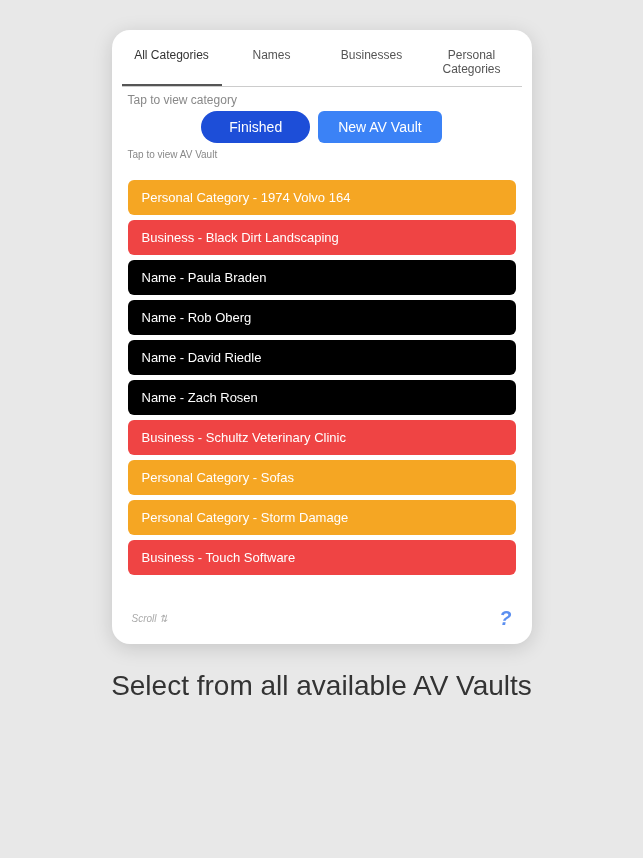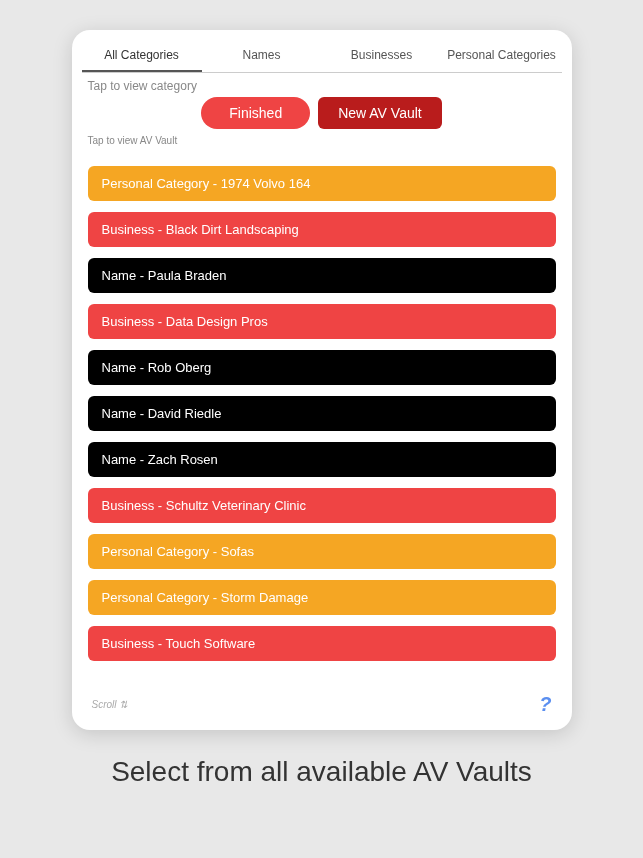--- a/index.html
+++ b/index.html
@@ -10,21 +10,21 @@
       font-family: -apple-system, 'Helvetica Neue', Arial, sans-serif;
       overflow: hidden;
       display: flex;
       flex-direction: column;
       align-items: center;
       justify-content: flex-start;
     }
 
     
     .device-frame {
-      width: 500px;
+      width: 420px;
       margin-top: 30px;
       background: white;
       border-radius: 18px;
       box-shadow: 0 4px 20px rgba(0,0,0,0.15);
       overflow: hidden;
       padding: 10px;
     }
 
     
     .tab-bar {
@@ -55,51 +55,51 @@
     }
 
     
     .buttons-row {
       display: flex;
       justify-content: center;
       gap: 8px;
       margin: 4px 0 6px 0;
     }
     .btn-finished {
-      background: #ef4444;
+      background: #1d4ed8;
       color: white;
       border: none;
       border-radius: 16px;
       padding: 8px 28px;
       font-size: 14px;
       font-weight: 500;
       cursor: pointer;
     }
     .btn-new-vault {
-      background: #b91c1c;
+      background: #3b82f6;
       color: white;
       border: none;
       border-radius: 6px;
       padding: 8px 20px;
       font-size: 14px;
       font-weight: 500;
       cursor: pointer;
     }
 
     .section-label2 {
       font-size: 10px;
       color: #888;
       margin: 2px 6px 4px 6px;
     }
 
     
     .vault-list {
       display: flex;
       flex-direction: column;
-      gap: 11px;
+      gap: 5px;
       padding: 16px 6px;
     }
     .vault-item {
       border-radius: 6px;
       padding: 10px 14px;
       font-size: 13px;
       color: white;
       font-weight: 400;
       cursor: pointer;
     }
@@ -156,21 +156,20 @@
     <button class="btn-new-vault">New AV Vault</button>
   </div>
 
   <div class="section-label2">Tap to view AV Vault</div>
 
   <div class="vault-list">
 
   <div class="vault-item color-orange">Personal Category - 1974 Volvo 164</div>
       <div class="vault-item color-red">Business - Black Dirt Landscaping</div>
       <div class="vault-item color-teal">Name - Paula Braden</div>
-      <div class="vault-item color-red">Business - Data Design Pros</div>
       <div class="vault-item color-teal">Name - Rob Oberg</div>
       <div class="vault-item color-teal">Name - David Riedle</div>
       <div class="vault-item color-teal">Name - Zach Rosen</div>
       <div class="vault-item color-red">Business - Schultz Veterinary Clinic</div>
       <div class="vault-item color-orange">Personal Category - Sofas</div>
       <div class="vault-item color-orange">Personal Category - Storm Damage</div>
       <div class="vault-item color-red">Business - Touch Software</div>
     </div>
 
   <div class="bottom-bar">

